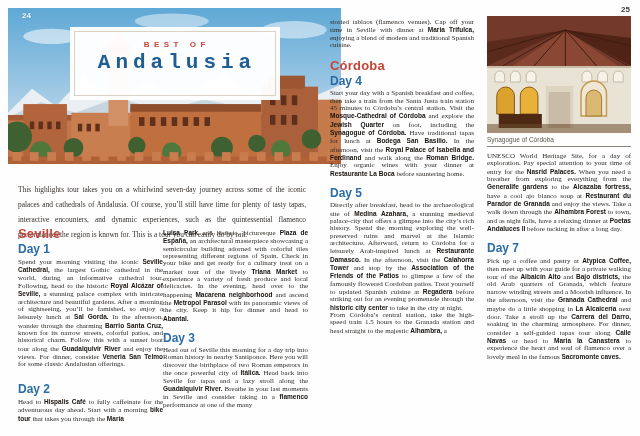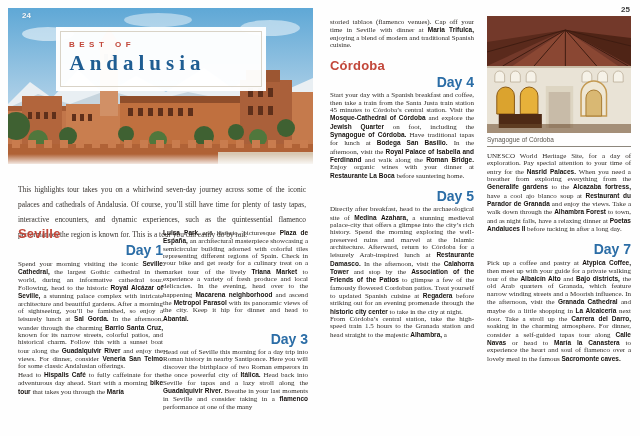--- a/index.html
+++ b/index.html
@@ -5,43 +5,43 @@
   html,body{margin:0;padding:0;background:#ffffff;}
   .spread{position:relative;width:640px;height:436px;background:#fefefe;overflow:hidden;
           font-family:"Liberation Serif","DejaVu Serif",serif;}
 
   
   .pageno{font-family:"Liberation Sans","DejaVu Sans",sans-serif;font-weight:bold;font-size:8px;}
   .pageno-left{position:absolute;left:14px;top:3px;color:#f2f5f8;z-index:3;text-shadow:0 0 2px rgba(90,130,160,.6);}
   .pageno-right{position:absolute;right:10px;top:5px;color:#3c3c3c;}
 
   
-  .hero{position:absolute;left:8px;top:8px;width:305px;height:156px;overflow:hidden;}
+  .hero{position:absolute;left:8px;top:8px;width:333px;height:156px;overflow:hidden;}
   .hero svg{position:absolute;inset:0;display:block;}
   .hero-card{position:absolute;left:50%;top:19px;transform:translateX(-50%);width:202px;
              background:rgba(255,255,255,.97);padding:4px;z-index:2;}
-  .hero-card-inner{border:1px solid #d9d3c7;padding:8px 4px 10px;text-align:left;}
+  .hero-card-inner{border:1px solid #d9d3c7;padding:8px 4px 21px;text-align:center;}
   .kicker{font-family:"Liberation Sans",sans-serif;font-weight:bold;font-size:8px;
           letter-spacing:4.5px;text-indent:4.5px;color:var(--accent-red,#c2473a);}
-  .title{font-family:Liberation Serif, serif;font-weight:bold;font-size:21px;
+  .title{font-family:Liberation Mono, monospace;font-weight:bold;font-size:21px;
          letter-spacing:5px;text-indent:5px;color:var(--title-blue,#1f5d92);margin-top:2px;}
   .subtitle{font-family:"Liberation Sans",sans-serif;font-style:italic;font-weight:600;
             font-size:12px;color:var(--title-blue,#1f5d92);margin-top:4px;}
 
   
   .intro{position:absolute;left:18px;top:182px;width:288px;margin:0;
          font-size:7.4px;line-height:15px;text-align:justify;color:#35302c;}
   .cols{display:flex;}
   .cols-24{position:absolute;left:18px;top:226px;width:290px;gap:0;}
   .cols-25{position:absolute;left:330px;top:16px;width:301px;gap:13px;}
   .col{flex:1;min-width:0;}
   .sec{margin:0;font-family:"Liberation Sans",sans-serif;font-weight:bold;font-size:13px;
        color:var(--accent-red,#c2473a);letter-spacing:.2px;}
-  .day{margin:13px 0 2px;font-family:"Liberation Sans",sans-serif;font-weight:bold;font-size:14px;
-       color:var(--day-blue,#2b6da6);text-align:right;}
+  .day{margin:13px 0 2px;font-family:"Liberation Sans",sans-serif;font-weight:bold;font-size:12px;
+       color:var(--day-blue,#2b6da6);}
   .sec + .day{margin-top:1px;}
   .para{margin:0;font-size:7px;line-height:7.35px;text-align:justify;color:#2e2a26;hyphens:auto;}
   .para .b{font-family:"Liberation Sans","DejaVu Sans",sans-serif;font-weight:bold;
            font-size:6.5px;color:#16120f;}
   .para + .sec{margin-top:9px;}
   .pad-top{padding-top:3px;}
 
   
   .figure{margin:0;}
   .figure svg{display:block;width:100%;height:117px;}
@@ -158,20 +158,21 @@
       </div>
     </div>
 
     <p class="intro">This highlights tour takes you on a whirlwind seven-day journey across some of the iconic palaces and cathedrals of Andalusia. Of course, you’ll still have time for plenty of tasty tapas, interactive encounters, and dynamic experiences, such as the quintessential flamenco performances the region is known for. This is a tour you can easily do by rail.</p>
 
     <div class="cols cols-24">
       <div class="col">
         <h2 class="sec">Seville</h2>
         <h3 class="day">Day 1</h3>
         <p class="para">Spend your morning visiting the iconic <span class="b">Seville Cathedral,</span> the largest Gothic cathedral in the world, during an informative cathedral tour. Following, head to the historic <span class="b">Royal Alcázar of Seville,</span> a stunning palace complex with intricate architecture and beautiful gardens. After a morning of sightseeing, you’ll be famished, so enjoy a leisurely lunch at <span class="b">Sal Gorda.</span> In the afternoon, wander through the charming <span class="b">Barrio Santa Cruz,</span> known for its narrow streets, colorful patios, and historical charm. Follow this with a sunset boat tour along the <span class="b">Guadalquivir River</span> and enjoy the views. For dinner, consider <span class="b">Veneria San Telmo</span> for some classic Andalusian offerings.</p>
+        <h3 class="day">Day 2</h3>
         <p class="para">Head to <span class="b">Hispalis Café</span> to fully caffeinate for the adventurous day ahead. Start with a morning <span class="b">bike tour</span> that takes you through the <span class="b">María</span></p>
       </div>
       <div class="col">
         <p class="para pad-top"><span class="b">Luisa Park</span> and historic, picturesque <span class="b">Plaza de España,</span> an architectural masterpiece showcasing a semicircular building adorned with colorful tiles representing different regions of Spain. Check in your bike and get ready for a culinary treat on a market tour of the lively <span class="b">Triana Market</span> to experience a variety of fresh produce and local delicacies. In the evening, head over to the happening <span class="b">Macarena neighborhood</span> and ascend the <span class="b">Metropol Parasol</span> with its panoramic views of the city. Keep it hip for dinner and head to <span class="b">Abantal.</span></p>
         <h3 class="day day-after">Day 3</h3>
         <p class="para">Head out of Seville this morning for a day trip into Roman history in nearby Santiponce. Here you will discover the birthplace of two Roman emperors in the once powerful city of <span class="b">Itálica.</span> Head back into Seville for tapas and a lazy stroll along the <span class="b">Guadalquivir River.</span> Breathe in your last moments in Seville and consider taking in a <span class="b">flamenco</span> performance at one of the many</p>
       </div>
     </div>
   </div>
 

